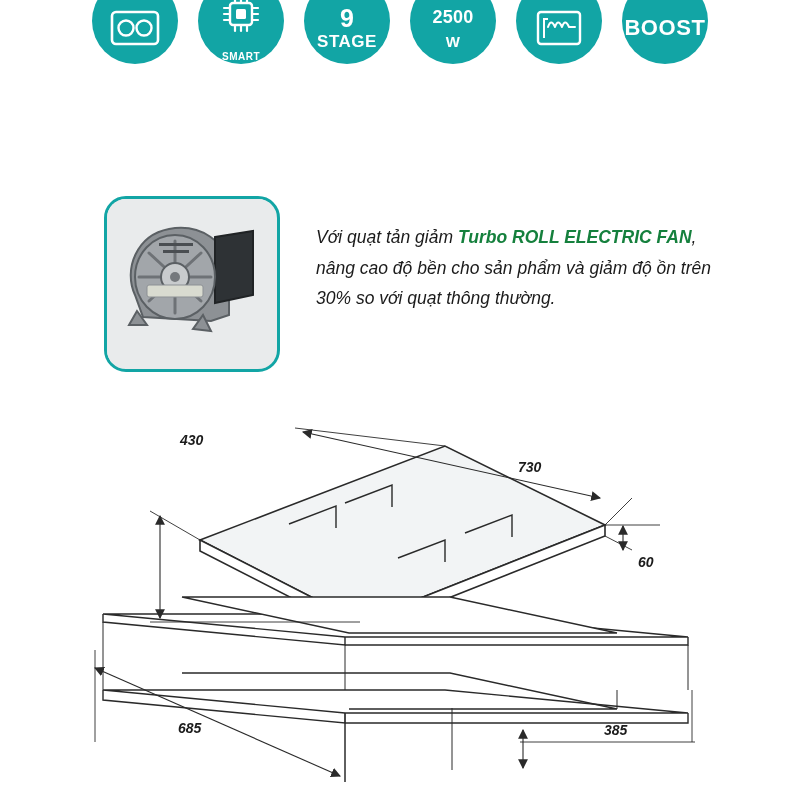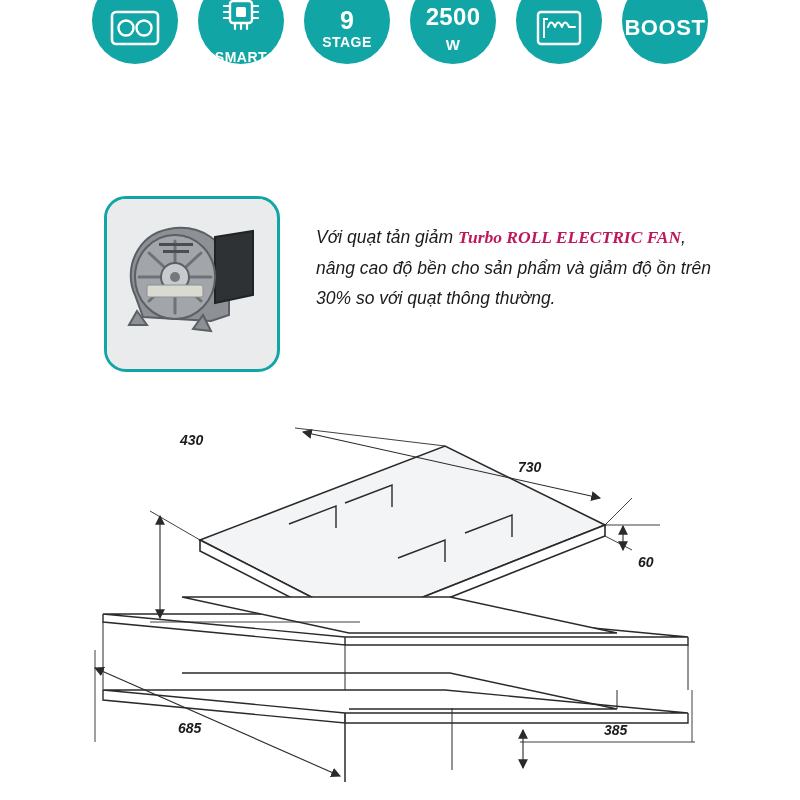--- a/index.html
+++ b/index.html
@@ -48,28 +48,28 @@
     font-weight: bold;
     letter-spacing: 0.3px;
   }
   .badge .b-line2 {
     font-weight: bold;
     letter-spacing: 0.5px;
   }
 
   
   .badge-stage .b-line1 { font-size: 25px; margin-bottom: 2px; }
-  .badge-stage .b-line2 { font-size: 14px; }
-  .badge-power .b-line1 { font-size: 24px; margin-bottom: 8px; }
+  .badge-stage .b-line2 { font-size: 17px; }
+  .badge-power .b-line1 { font-size: 18px; margin-bottom: 8px; }
   .badge-power .b-line2 { font-size: 15px; }
   .badge-boost .b-line1 { font-size: 22px; letter-spacing: 0.6px; }
 
   .badge svg { display: block; }
   .badge-smart .smart-word {
-    font-size: 14px;
+    font-size: 10px;
     font-weight: bold;
     letter-spacing: 0.5px;
     margin-top: 18px;
   }
 
   
   #fan-block {
     position: absolute;
     top: 196px;
     left: 104px;
@@ -95,24 +95,23 @@
     position: absolute;
     left: 212px;
     top: 26px;
     width: 400px;
     font-size: 17.5px;
     line-height: 1.75;
     color: #1b1b1b;
     font-style: italic;
   }
   #fan-caption .hl {
-    color: #be185d;
+    color: #15803d;
     font-weight: bold;
     font-style: italic;
-    font-family: Liberation Serif, serif;
   }
 
   
   #drawing {
     position: absolute;
     left: 0;
     top: 390px;
     width: 800px;
     height: 410px;
   }

